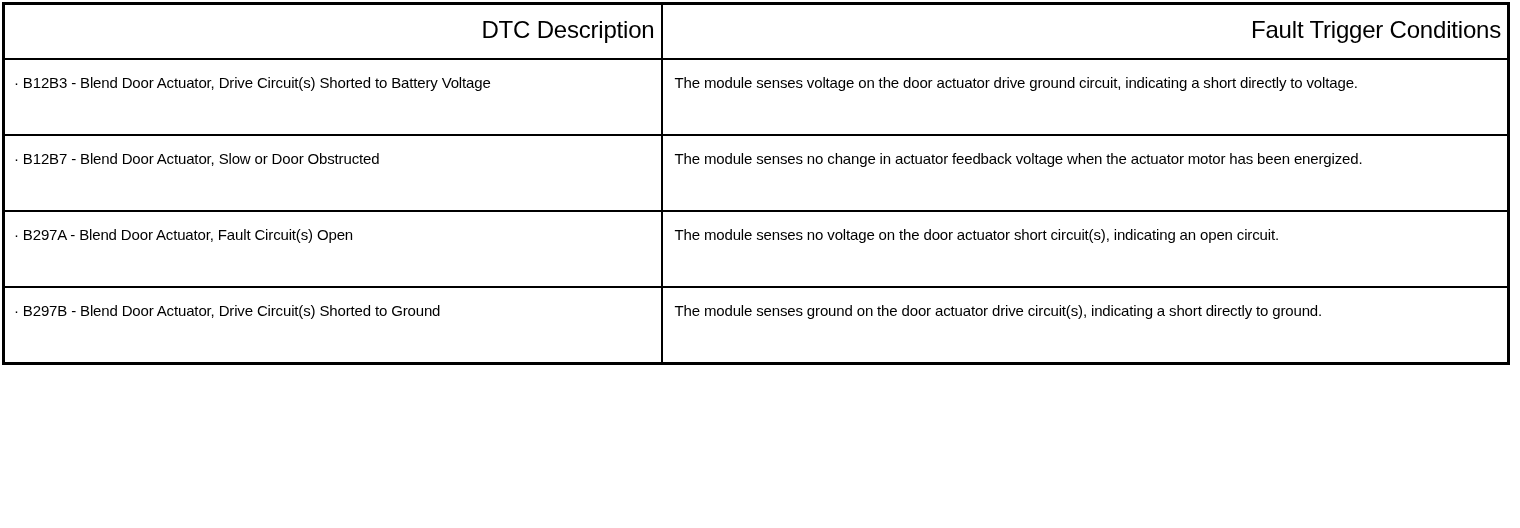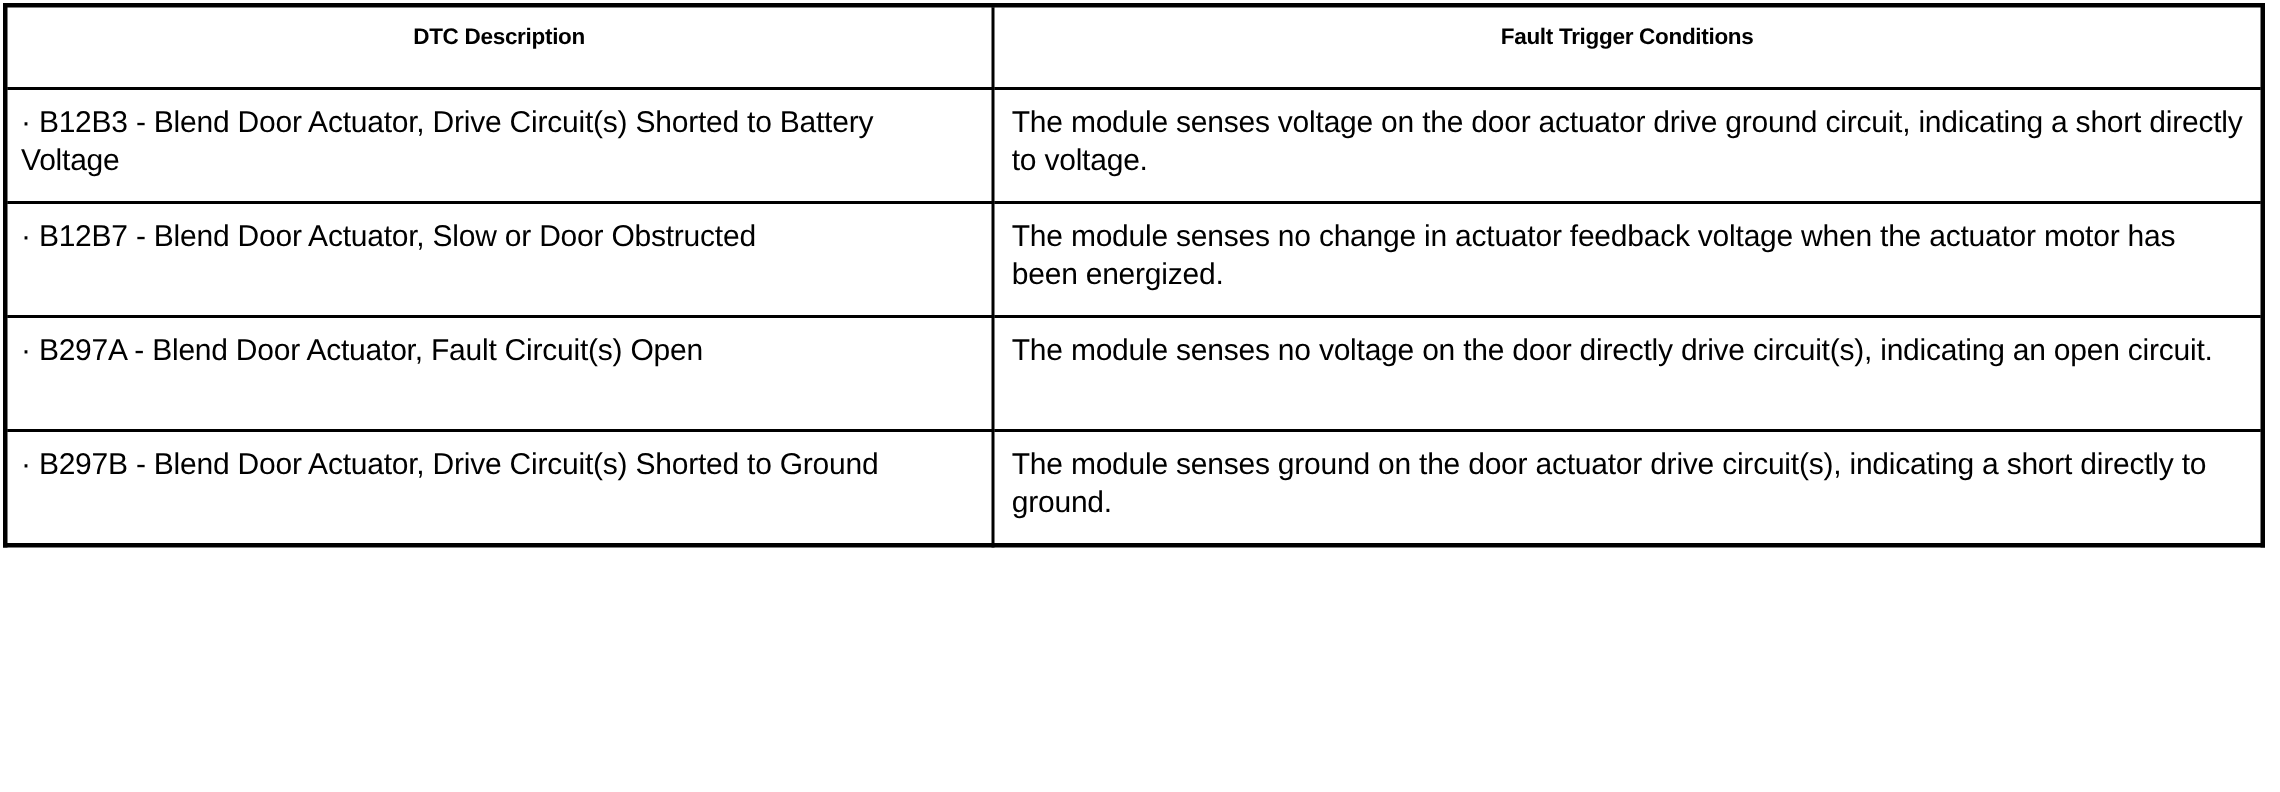--- a/index.html
+++ b/index.html
@@ -37,32 +37,32 @@
   .dtc-table col.col-cond { width: 847px; }
 
   .dtc-table th,
   .dtc-table td {
     border: 2px solid #000000;
     vertical-align: top;
     background: #ffffff;
   }
 
   .dtc-table thead th {
-    text-align: center;
-    font-weight: bold;
-    font-size: 15px;
+    text-align: right;
+    font-weight: normal;
+    font-size: 24px;
     line-height: 1.1;
     letter-spacing: -0.2px;
     padding: 12px 6px 11px 6px;
     height: 30px;
     font-stretch: condensed;
   }
 
   .dtc-table tbody td {
-    font-size: 20px;
+    font-size: 15px;
     line-height: 25px;
     letter-spacing: -0.15px;
     padding: 10px 8px 10px 9px;
     height: 54px;
     margin-top: 48px;
   }
 
   .cell-desc {
     white-space: pre-line;
   }
@@ -91,21 +91,21 @@
       <tr>
         <td class="cell-desc">· B12B3 - Blend Door Actuator, Drive Circuit(s) Shorted to Battery Voltage</td>
         <td class="cell-cond">The module senses voltage on the door actuator drive ground circuit, indicating a short directly to voltage.</td>
       </tr>
       <tr>
         <td class="cell-desc">· B12B7 - Blend Door Actuator, Slow or Door Obstructed</td>
         <td class="cell-cond">The module senses no change in actuator feedback voltage when the actuator motor has been energized.</td>
       </tr>
       <tr>
         <td class="cell-desc">· B297A - Blend Door Actuator, Fault Circuit(s) Open</td>
-        <td class="cell-cond">The module senses no voltage on the door directly drive circuit(s), indicating an open circuit.</td>
+        <td class="cell-cond">The module senses no voltage on the door actuator short circuit(s), indicating an open circuit.</td>
       </tr>
       <tr>
         <td class="cell-desc">· B297B - Blend Door Actuator, Drive Circuit(s) Shorted to Ground</td>
         <td class="cell-cond">The module senses ground on the door actuator drive circuit(s), indicating a short directly to ground.</td>
       </tr>
     </tbody>
   </table>
 </div>
 
 </body></html>

